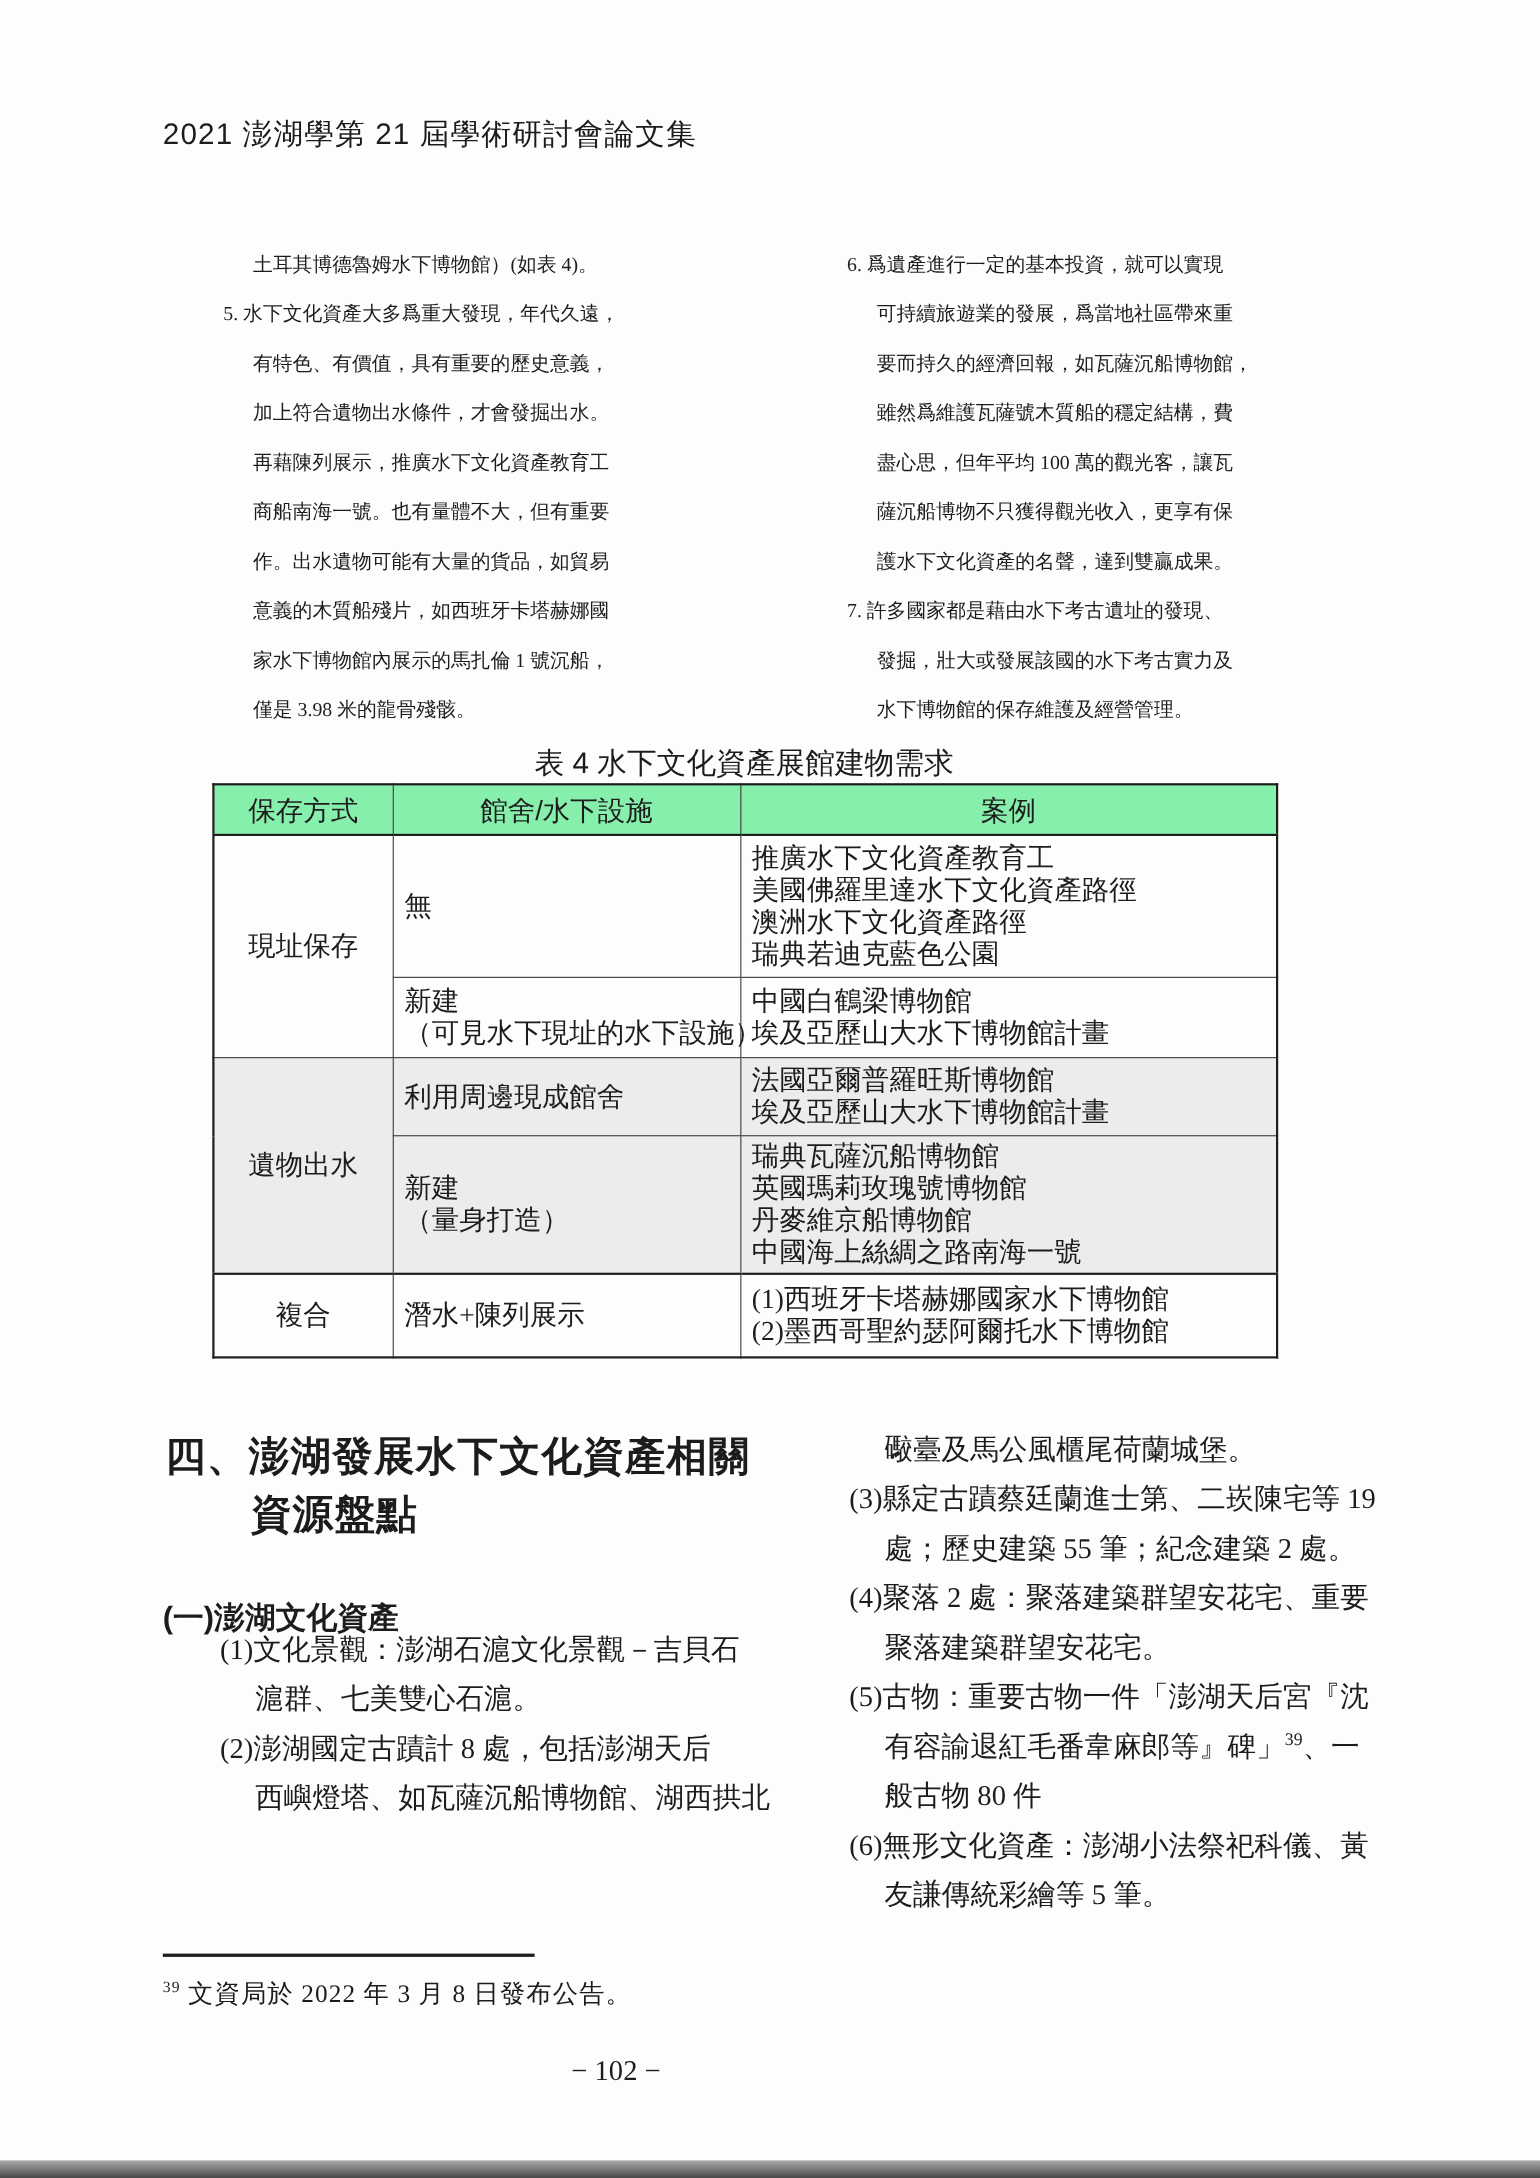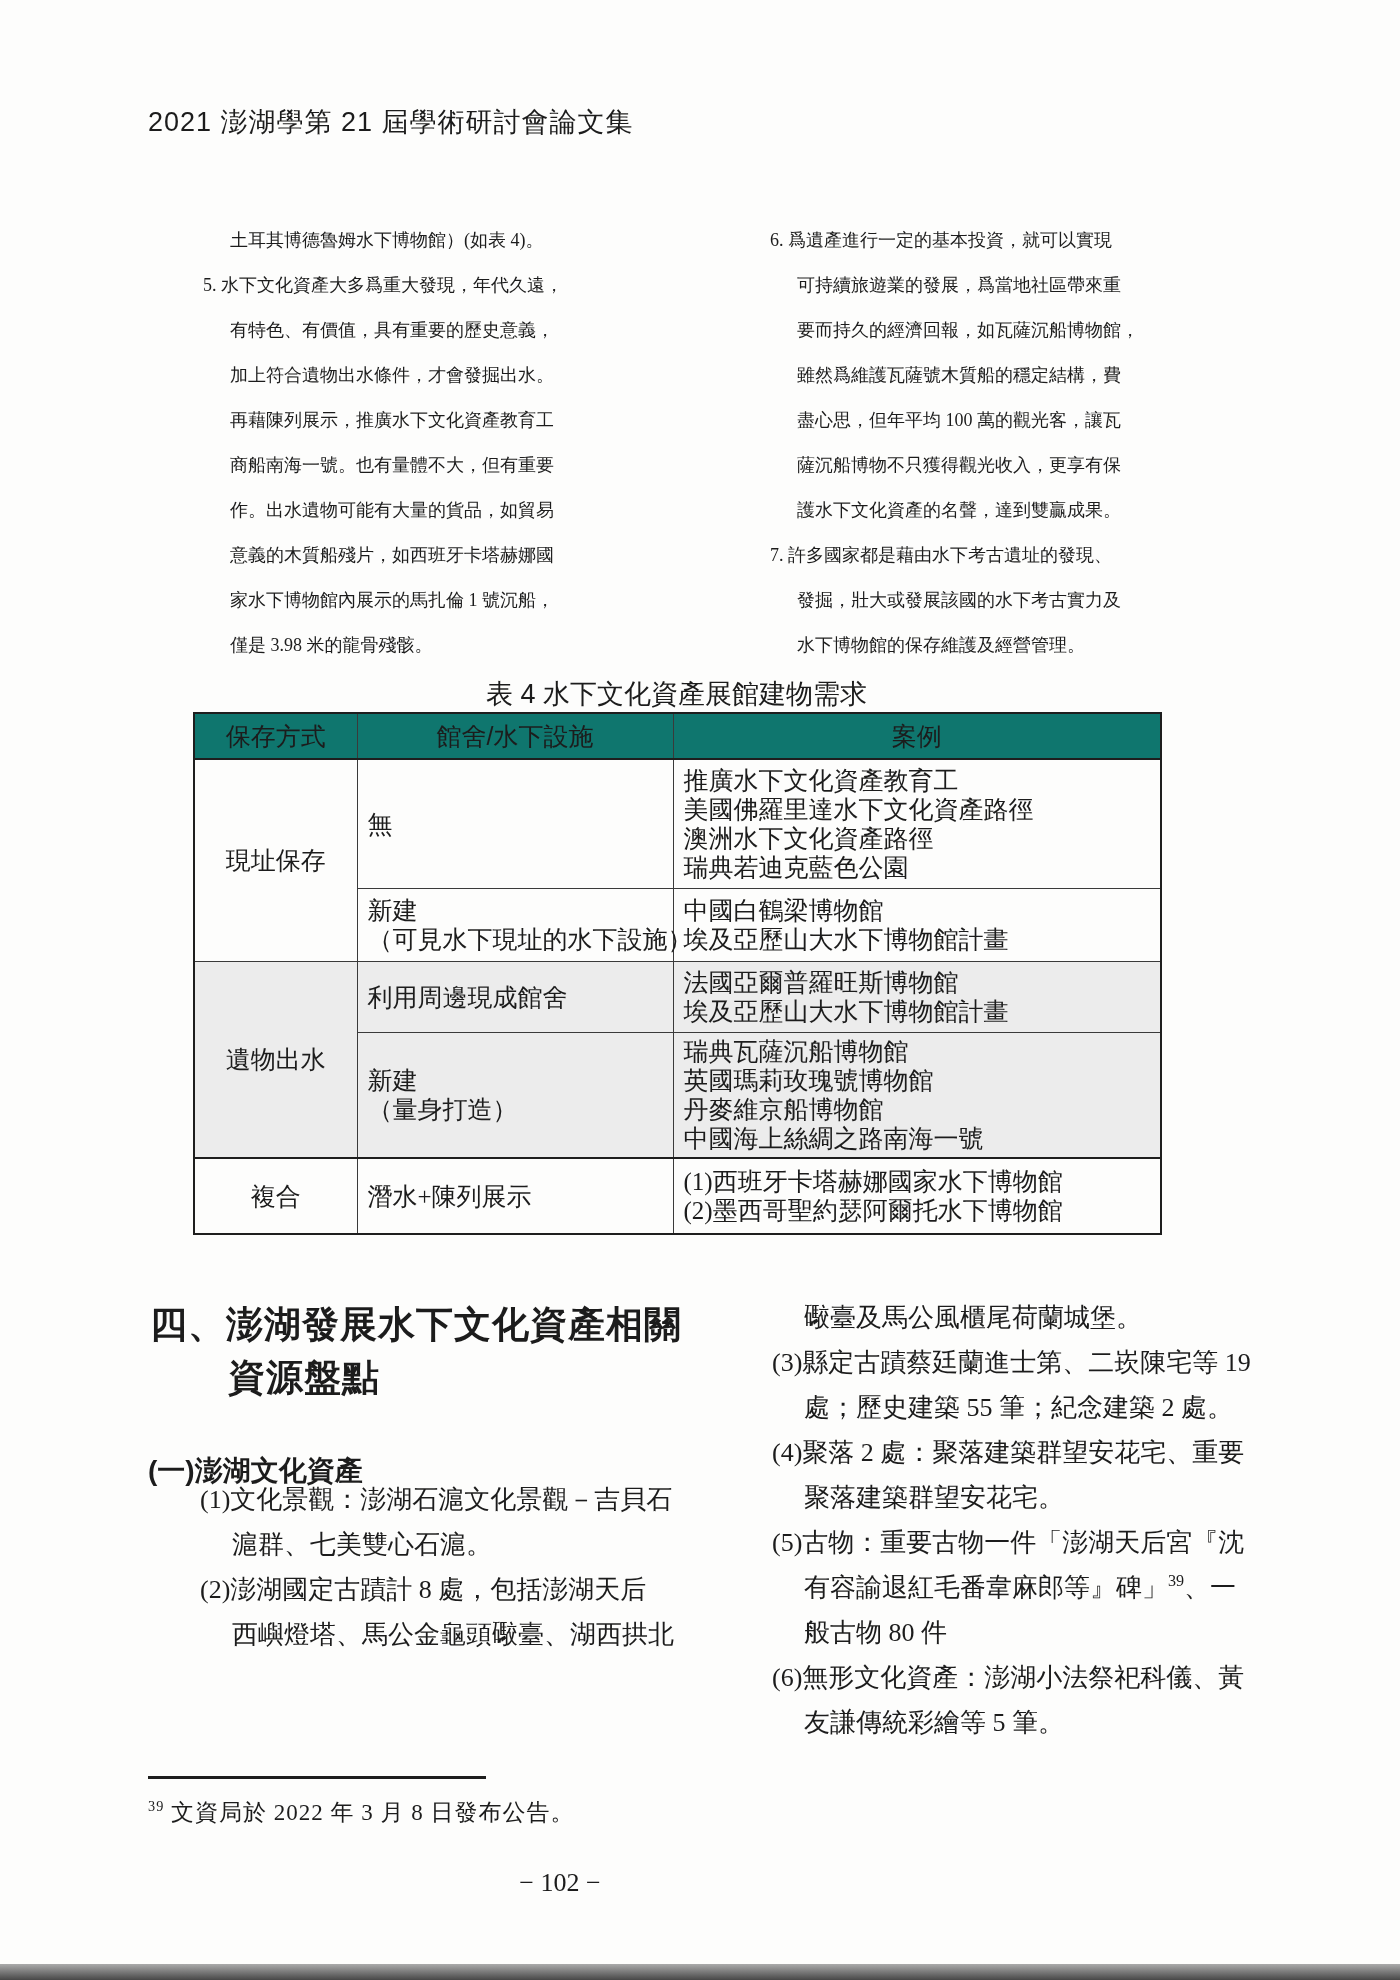--- a/index.html
+++ b/index.html
@@ -14,21 +14,21 @@
   .col-right{left:742px;width:496px;}
   .col .tline.cont{padding-left:27px;}
   
   .table-caption{position:absolute;left:193px;top:676px;width:967px;text-align:center;
         font-size:27px;font-family:"Liberation Sans","DejaVu Sans",sans-serif;}
   table.dtable{position:absolute;left:193px;top:712px;width:967px;border-collapse:collapse;
         font-size:25px;table-layout:fixed;}
   table.dtable col.c1{width:163px;} table.dtable col.c2{width:316px;} table.dtable col.c3{width:488px;}
   table.dtable th,table.dtable td{border:1.5px solid #3a3a3a;padding:4px 10px;vertical-align:middle;}
   table.dtable{border:2.5px solid #1e1e1e;}
-  table.dtable th{background:#0f766e;font-weight:normal;height:36px;
+  table.dtable th{background:#86efac;font-weight:normal;height:36px;
         font-family:"Liberation Sans","DejaVu Sans",sans-serif;border-bottom:2px solid #1e1e1e;}
   table.dtable td{line-height:29px;}
   td.method{text-align:center;}
   tr.shade td{background:#ececec;}
   tr.rA td{height:120px;} tr.rB td{height:64px;} tr.rC td{height:62px;}
   tr.rD td{height:116px;} tr.rE td{height:66px;border-top:2px solid #1e1e1e;}
   td .tline{white-space:nowrap;}
   
   .section-heading{position:absolute;left:150px;top:1298px;font-size:37px;font-weight:bold;
         line-height:53px;letter-spacing:1px;}
@@ -157,21 +157,21 @@
     <div class="h1line">四、澎湖發展水下文化資產相關</div>
     <div class="h2line">資源盤點</div>
   </div>
 
   <div class="subsection">(一)澎湖文化資產</div>
 
   <div class="list list-left">
       <div class="tline flush">(1)文化景觀：澎湖石滬文化景觀－吉貝石</div>
       <div class="tline cont">滬群、七美雙心石滬。</div>
       <div class="tline flush">(2)澎湖國定古蹟計 8 處，包括澎湖天后</div>
-      <div class="tline cont">西嶼燈塔、馬公金龜頭礮臺、湖西拱北</div>
+      <div class="tline cont">西嶼燈塔、如瓦薩沉船博物館、湖西拱北</div>
     </div>
   <div class="list list-right">
       <div class="tline cont">礮臺及馬公風櫃尾荷蘭城堡。</div>
       <div class="tline flush">(3)縣定古蹟蔡廷蘭進士第、二崁陳宅等 19</div>
       <div class="tline cont">處；歷史建築 55 筆；紀念建築 2 處。</div>
       <div class="tline flush">(4)聚落 2 處：聚落建築群望安花宅、重要</div>
       <div class="tline cont">聚落建築群望安花宅。</div>
       <div class="tline flush">(5)古物：重要古物一件「澎湖天后宮『沈</div>
       <div class="tline cont">有容諭退紅毛番韋麻郎等』碑」<sup>39</sup>、一</div>
       <div class="tline cont">般古物 80 件</div>

